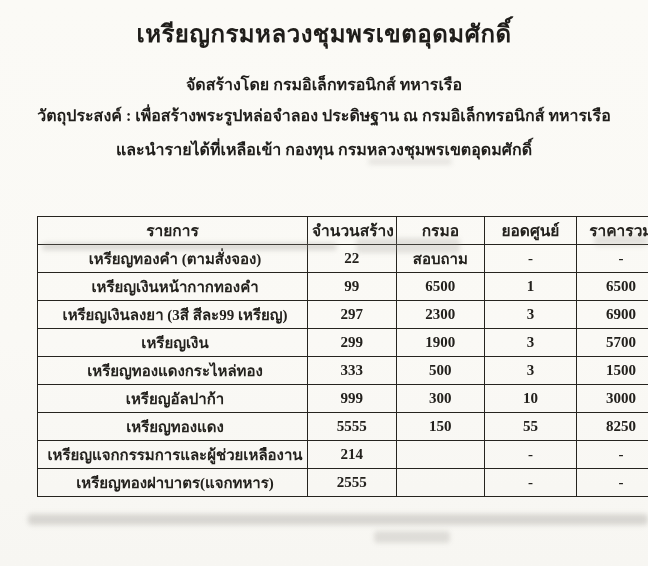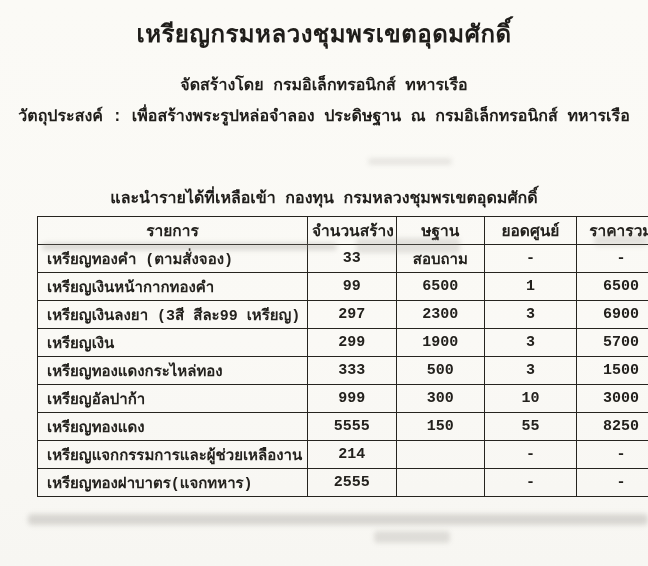--- a/index.html
+++ b/index.html
@@ -7,21 +7,21 @@
     padding: 0;
     background: #e8e8e6;
   }
   .page {
     position: relative;
     width: 648px;
     height: 566px;
     margin: 0 auto;
     background: linear-gradient(180deg, #fbfaf6 0%, #faf9f5 60%, #f7f6f2 100%);
     overflow: hidden;
-    font-family: Liberation Mono, monospace;
+    font-family: Liberation Serif, serif;
     color: #1f1d1a;
   }
   .doc-title {
     position: absolute;
     top: 14px;
     left: 0;
     width: 100%;
     text-align: center;
     font-size: 24px;
     font-weight: bold;
@@ -30,21 +30,21 @@
   .doc-line {
     position: absolute;
     left: 0;
     width: 100%;
     text-align: center;
     font-size: 16px;
     font-weight: bold;
   }
   .line-creator  { top: 72px; }
   .line-purpose  { top: 103px; }
-  .line-proceeds { top: 137px; margin-top: 48px; }
+  .line-proceeds { top: 137px; }
   .line-blessing { top: 183px; }
 
   table.medal-table {
     position: absolute;
     left: 37px;
     top: 216px;
     width: 629px;
     border-collapse: collapse;
     table-layout: fixed;
     font-size: 15px;
@@ -56,21 +56,21 @@
   table.medal-table td {
     border: 1.6px solid #26241f;
     height: 27px;
     padding: 0 4px;
     text-align: center;
     font-weight: bold;
     overflow: hidden;
     white-space: nowrap;
   }
   table.medal-table th { font-size: 15.5px; }
-  table.medal-table td.item { text-align: left; padding-left: 9px; }
+  table.medal-table td.item { text-align: center; padding-left: 9px; }
   col.c-item  { width: 43.0%; }
   col.c-qty   { width: 14.1%; }
   col.c-price { width: 14.1%; }
   col.c-ctr   { width: 14.6%; }
   col.c-total { width: 14.2%; }
 
   .smudge {
     position: absolute;
     background: rgba(148,146,140,0.32);
     filter: blur(2.5px);
@@ -100,29 +100,29 @@
       <col class="c-item">
         <col class="c-qty">
         <col class="c-price">
         <col class="c-ctr">
         <col class="c-total">
     </colgroup>
     <thead>
       <tr>
         <th>รายการ</th>
         <th>จำนวนสร้าง</th>
-        <th>ษฐาน</th>
+        <th>กรมอ</th>
         <th>ยอดศูนย์</th>
         <th>ราคารวม</th>
       </tr>
     </thead>
     <tbody>
       <tr>
         <td class="item">เหรียญทองคำ (ตามสั่งจอง)</td>
-        <td>33</td>
+        <td>22</td>
         <td>สอบถาม</td>
         <td>-</td>
         <td>-</td>
       </tr>
       <tr>
         <td class="item">เหรียญเงินหน้ากากทองคำ</td>
         <td>99</td>
         <td>6500</td>
         <td>1</td>
         <td>6500</td>

